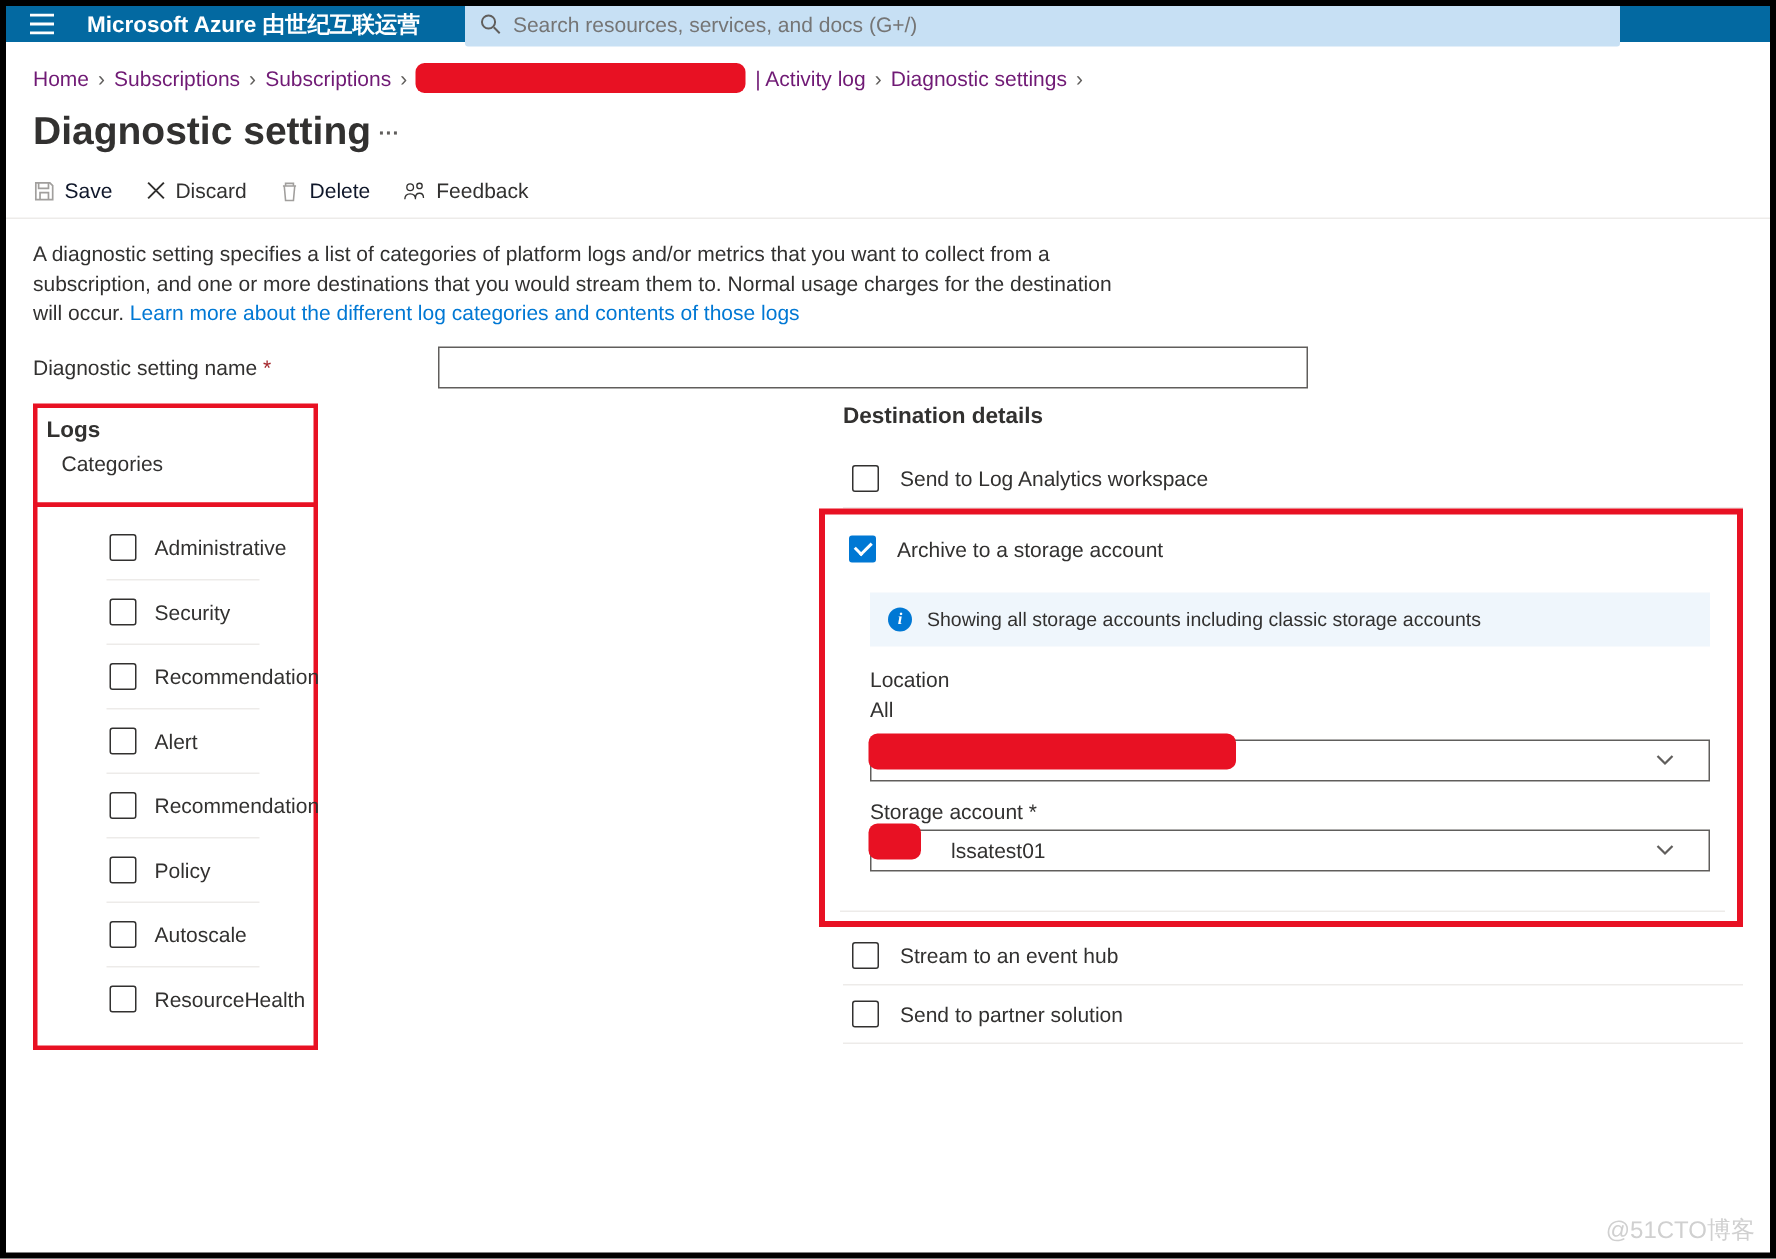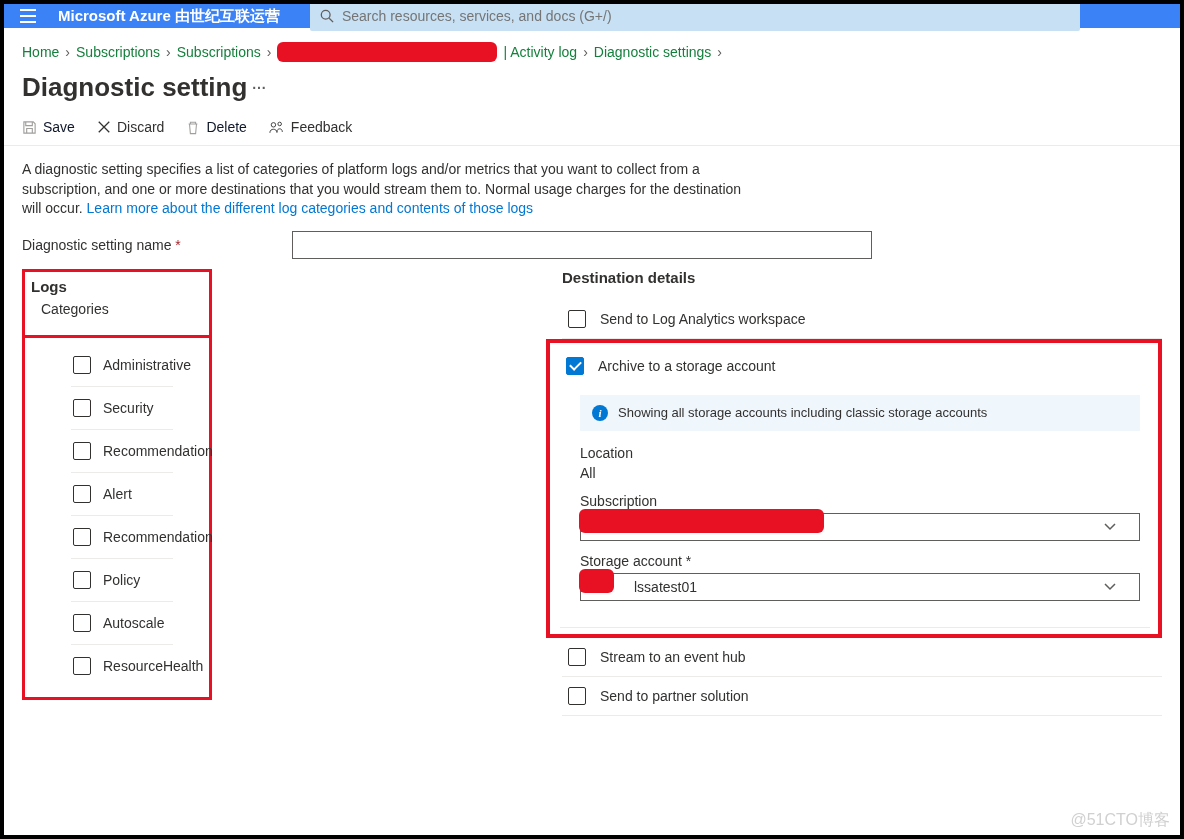--- a/index.html
+++ b/index.html
@@ -1,25 +1,25 @@
 <!DOCTYPE html>
 <html><head>
 <meta charset="utf-8">
 <style>
 * { box-sizing: border-box; margin: 0; padding: 0; font-family: "Segoe UI", Arial, sans-serif; }
 body { background: #000; padding: 4px; width: 1184px; height: 839px; overflow: hidden; }
 .window { background: #fff; width: 100%; height: 100%; overflow: hidden; position: relative; }
-.topbar { background: #3b82f6; height: 24px; display: flex; align-items: center; color: #fff; padding: 0 12px; }
+.topbar { background: #0369a1; height: 24px; display: flex; align-items: center; color: #fff; padding: 0 12px; }
 .topbar .ham { width: 24px; height: 24px; margin-right: 18px; cursor: pointer; display:flex; align-items:center; justify-content:center; }
 .topbar .brand { font-size: 15px; font-weight: 600; margin-right: 20px; white-space: nowrap; }
 .topbar .searchwrap { flex: 1; background: #c7e0f4; border-radius: 2px; height: 30px; display: flex; align-items: center; padding: 0 10px; color: #605e5c; max-width: 770px; margin-left: 10px; }
 .topbar .searchwrap svg { margin-right: 8px; }
 .topbar .searchwrap input { border: none; background: transparent; flex: 1; font-size: 14px; outline: none; color: #323130; }
 .crumbs { padding: 14px 18px 8px; font-size: 14px; color: #605e5c; display:flex; align-items:center; flex-wrap:wrap; gap:6px; }
-.crumbs a { color: #15803d; text-decoration: none; cursor:pointer; }
+.crumbs a { color: #701a75; text-decoration: none; cursor:pointer; }
 .crumbs .sep { color: #605e5c; }
 .redacted { display:inline-block; width: 220px; height: 20px; background: #e81123; border-radius: 6px; vertical-align: middle; }
 .title { padding: 2px 18px 10px; font-size: 26px; font-weight: 600; color: #323130; display:flex; align-items:center; gap:5px; }
 .title .dots { font-size: 14px; color: #605e5c; cursor:pointer; }
 .toolbar { padding: 6px 18px 10px; display: flex; gap: 22px; align-items: center; border-bottom: 1px solid #edebe9; font-size: 14px; }
 .toolbar .item { display: flex; align-items: center; gap: 6px; cursor: pointer; color: #323130; }
 .toolbar .item.disabled { color: #0f172a; cursor: default; }
 .content { padding: 14px 18px; font-size: 14px; color: #323130; }
 .desc { max-width: 740px; line-height: 1.4; margin-bottom: 12px; }
 .desc a { color: #0078d4; text-decoration: none; cursor:pointer; }
@@ -192,21 +192,20 @@
             </div>
             <div class="info-box">
               <div class="info-icon">i</div>
               <span>Showing all storage accounts including classic storage accounts</span>
             </div>
             <div class="field-group">
               <div class="lbl">Location</div>
               <div class="val">All</div>
             </div>
             <div class="field-group">
-              <div class="lbl">Subscription</div>
               <div class="dropdown">
                 <span class="dd-overlay" style="width:245px;"></span>
                 <span></span>
                 <svg width="12" height="8" viewBox="0 0 12 8">
                     <path d="M1 1l5 5 5-5" stroke="#605e5c" fill="none" stroke-width="1.5"></path>
                   </svg>
               </div>
             </div>
             <div class="field-group">
               <div class="lbl"><span>Storage account</span> <span class="req">*</span></div>

